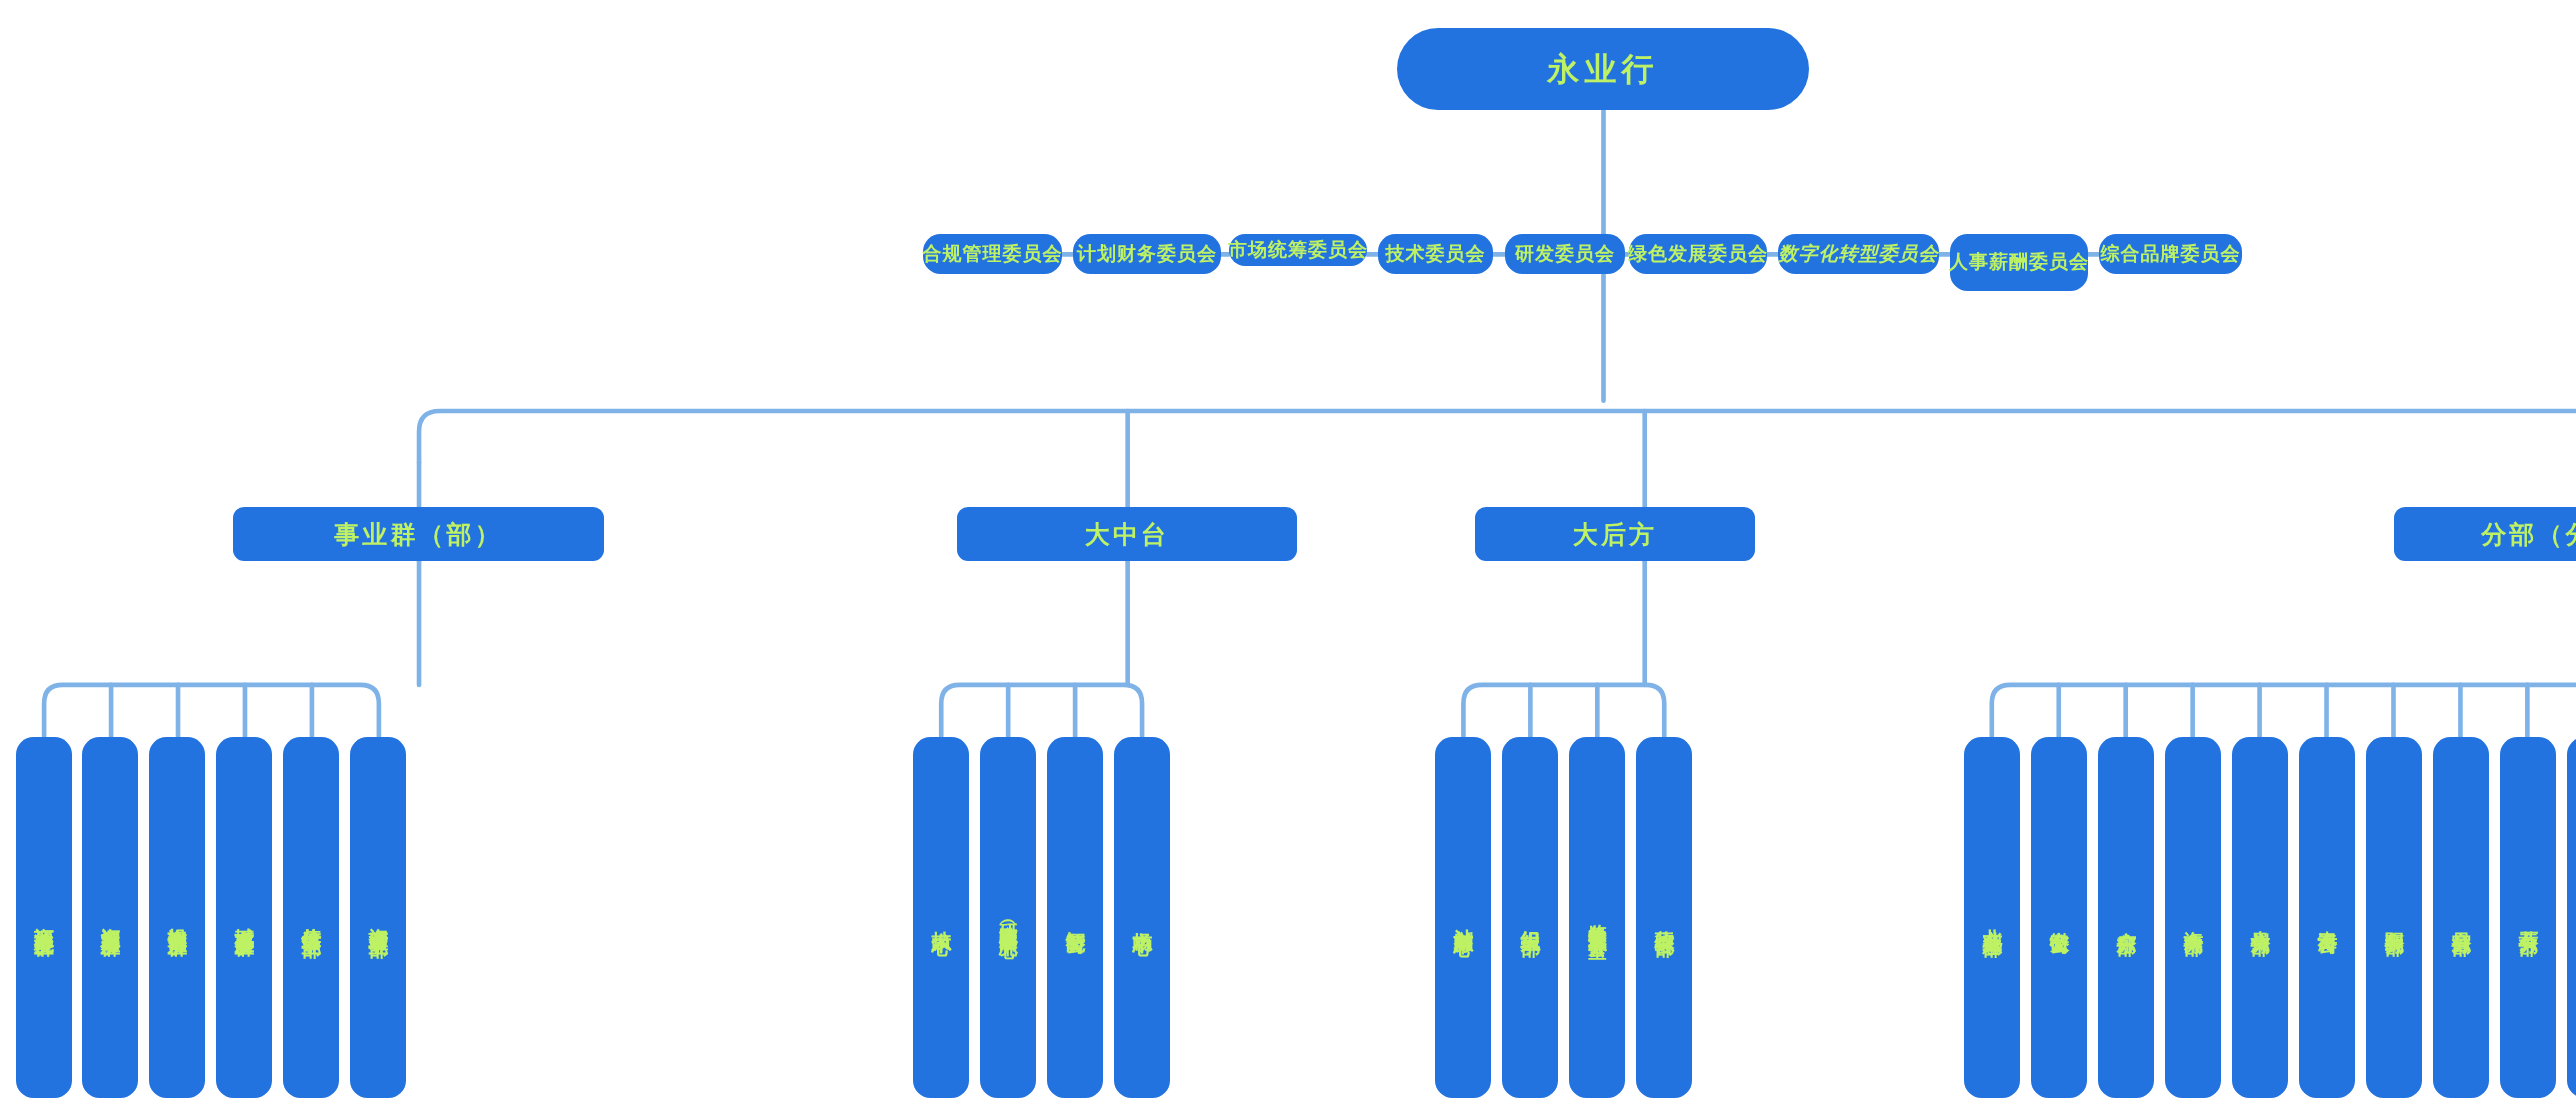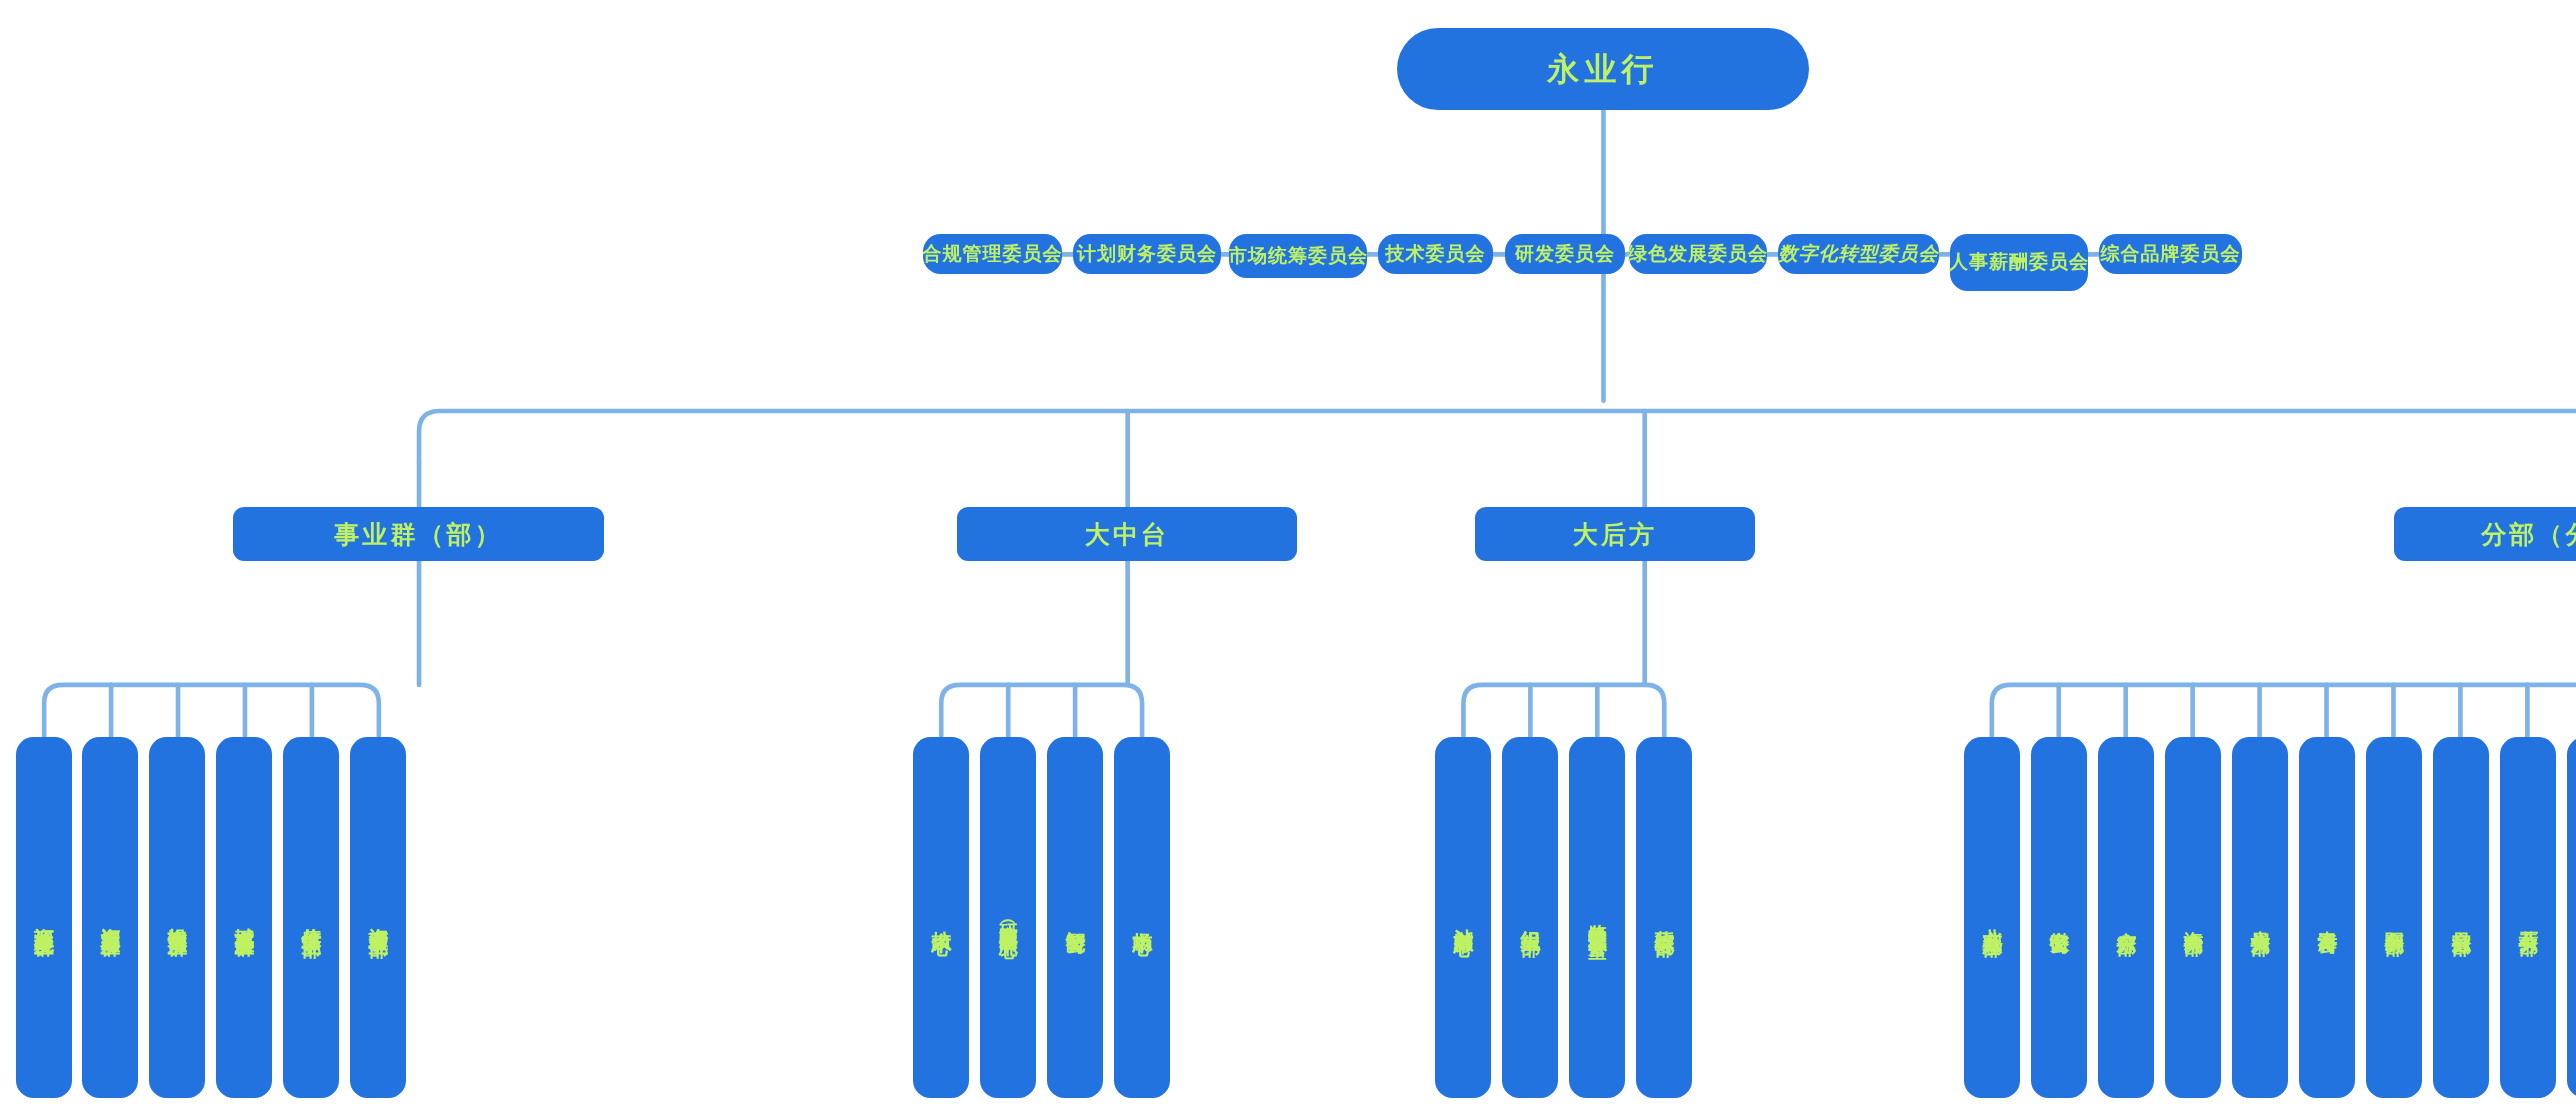--- a/index.html
+++ b/index.html
@@ -88,21 +88,21 @@
         <path d="M5556 1330 L5556 1430" stroke-width="9"></path>
         <path d="M5686 1330 L5686 1430" stroke-width="9"></path>
         <path d="M5816 1330 L5816 1430" stroke-width="9"></path>
       </g>
   </svg>
 
   <div id="rendered-nodes">
       <div class="node root" style="left: 1397px; top: 28px; width: 412px; height: 82px;">永业行</div>
       <div class="node committee" style="left: 923px; top: 234px; width: 139px; height: 40px;">合规管理委员会</div>
       <div class="node committee" style="left: 1073px; top: 234px; width: 148px; height: 40px;">计划财务委员会</div>
-      <div class="node committee" style="left: 1229px; top: 234px; width: 138px; height: 44px;">市场统筹委员会</div>
+      <div class="node committee" style="left: 1229px; top: 234px; width: 138px; height: 32px;">市场统筹委员会</div>
       <div class="node committee" style="left: 1378px; top: 234px; width: 115px; height: 40px; text-align: center;">技术委员会</div>
       <div class="node committee" style="left: 1505px; top: 234px; width: 120px; height: 40px;">研发委员会</div>
       <div class="node committee" style="left: 1629px; top: 234px; width: 138px; height: 40px;">绿色发展委员会</div>
       <div class="node committee" style="left: 1778px; top: 234px; width: 161px; height: 40px; font-style: italic;">数字化转型委员会</div>
       <div class="node committee" style="left: 1950px; top: 234px; width: 138px; height: 57px;">人事薪酬委员会</div>
       <div class="node committee" style="left: 2099px; top: 234px; width: 143px; height: 40px;">综合品牌委员会</div>
       <div class="node division" style="left: 233px; top: 507px; width: 371px; height: 54px;">事业群（部）</div>
       <div class="node leaf" style="left: 15.5px; top: 737px; width: 56px; height: 361px;">资源环境事业群</div>
       <div class="node leaf" style="left: 82px; top: 737px; width: 56px; height: 361px;">资源利用事业群</div>
       <div class="node leaf" style="left: 149px; top: 737px; width: 56px; height: 361px;">投资咨询事业群</div>

